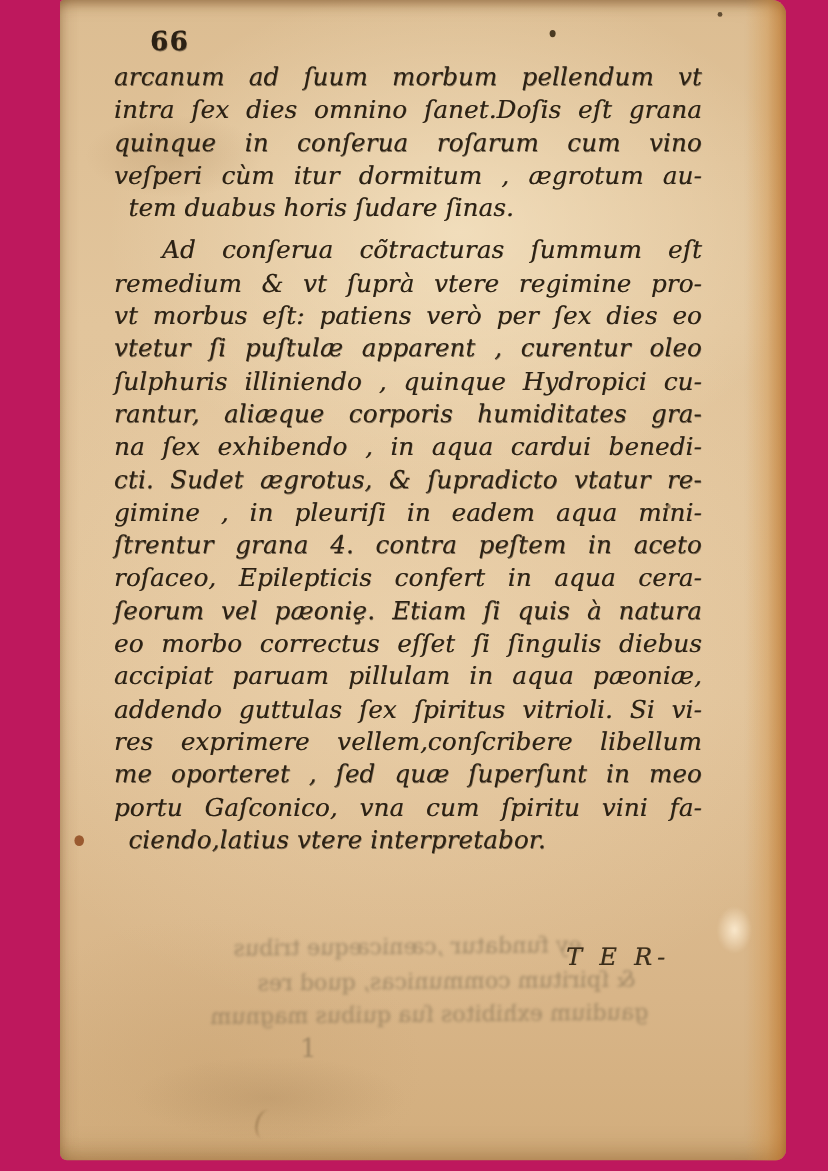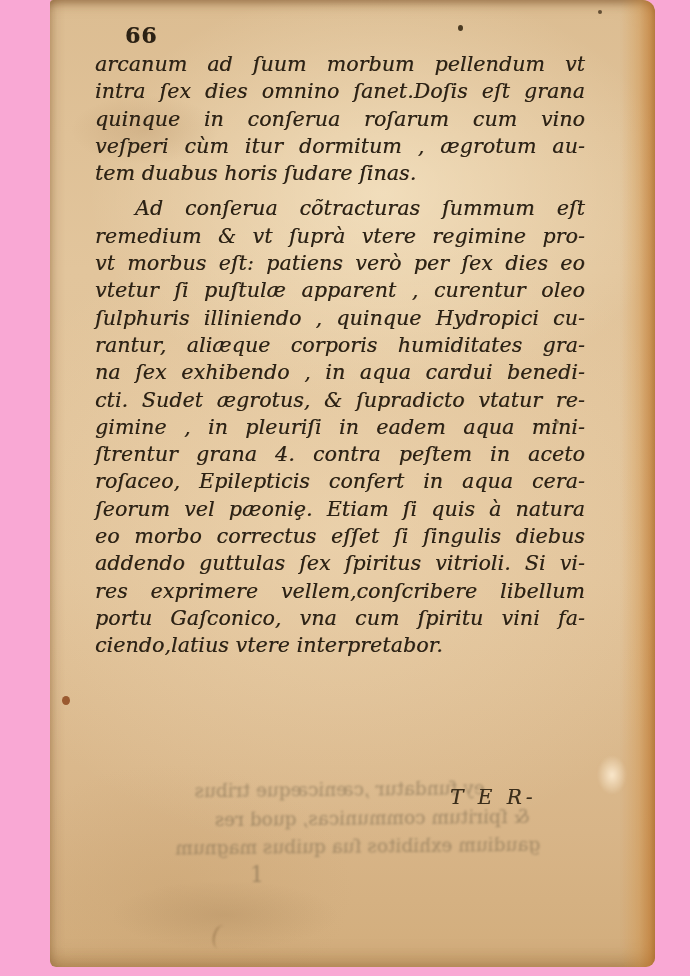--- a/index.html
+++ b/index.html
@@ -8,21 +8,21 @@
     width: 690px;
     height: 976px;
     background: #ffffff;
     overflow: hidden;
     font-family: "DejaVu Serif", serif;
   }
   .scan-bg {
     position: relative;
     width: 690px;
     height: 976px;
-    background: #f9a8d4;
+    background: #be185d;
   }
   
   .page {
     position: absolute;
     left: 50px;
     top: 0;
     width: 605px;
     height: 967px;
     background:
       radial-gradient(ellipse 420px 300px at 55% 20%, rgba(255,243,215,0.55), rgba(255,243,215,0) 70%),
@@ -66,29 +66,29 @@
     left: 45px;
     top: 51px;
     width: 490px;
     font-size: 20.5px;
     line-height: 27.3px;
     color: #2b2114;
     letter-spacing: 0.1px;
     text-shadow: 0.4px 0.4px 0.5px rgba(43,33,20,0.55);
   }
   .bline { text-align: justify; text-align-last: justify; font-style: italic; }
-  .bline.flush { text-align-last: left; }
+  .bline.flush { text-align-last: left; margin-left: 12px; }
   .bline.indent { text-indent: 40px; }
   .bline.para { margin-top: 8px; }
   .catchword {
     position: absolute;
     left: 400px;
     top: 785px;
     width: 130px;
-    text-align: left;
+    text-align: center;
     font-style: italic;
     font-size: 20px;
     letter-spacing: 4px;
     color: #3a2d1a;
     text-shadow: 0.4px 0.4px 0.5px rgba(43,33,20,0.5);
   }
   
   .ghost {
     position: absolute;
     left: 45px;
@@ -167,22 +167,24 @@
         <div class="bline">vtetur ſi puſtulæ apparent , curentur oleo</div>
         <div class="bline">ſulphuris illiniendo , quinque Hydropici cu-</div>
         <div class="bline">rantur, aliæque corporis humiditates gra-</div>
         <div class="bline">na ſex exhibendo , in aqua cardui benedi-</div>
         <div class="bline">cti. Sudet ægrotus, &amp; ſupradicto vtatur re-</div>
         <div class="bline">gimine , in pleuriſi in eadem aqua mini-</div>
         <div class="bline">ſtrentur grana 4. contra peſtem in aceto</div>
         <div class="bline">roſaceo, Epilepticis confert in aqua cera-</div>
         <div class="bline">ſeorum vel pæoniȩ. Etiam ſi quis à natura</div>
         <div class="bline">eo morbo correctus eſſet ſi ſingulis diebus</div>
+        <div class="bline">accipiat paruam pillulam in aqua pæoniæ,</div>
         <div class="bline">addendo guttulas ſex ſpiritus vitrioli. Si vi-</div>
         <div class="bline">res exprimere vellem,conſcribere libellum</div>
+        <div class="bline">me oporteret , ſed quæ ſuperſunt in meo</div>
         <div class="bline">portu Gaſconico, vna cum ſpiritu vini fa-</div>
         <div class="bline flush">ciendo,latius vtere interpretabor.</div>
       </div>
 
     <div class="ghost" id="ghost">
         <div class="gline">ey fundatur ,cænicæque tribus</div>
         <div class="gline">&amp; ſpiritum communicas, quod res</div>
         <div class="gline">gaudium exhibitos ſua quibus magnum</div>
       </div>
 

